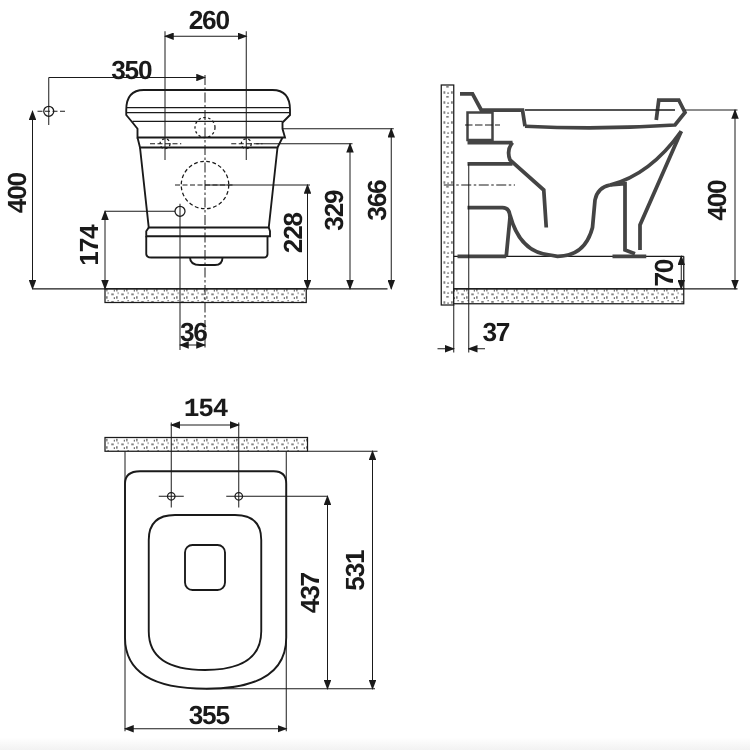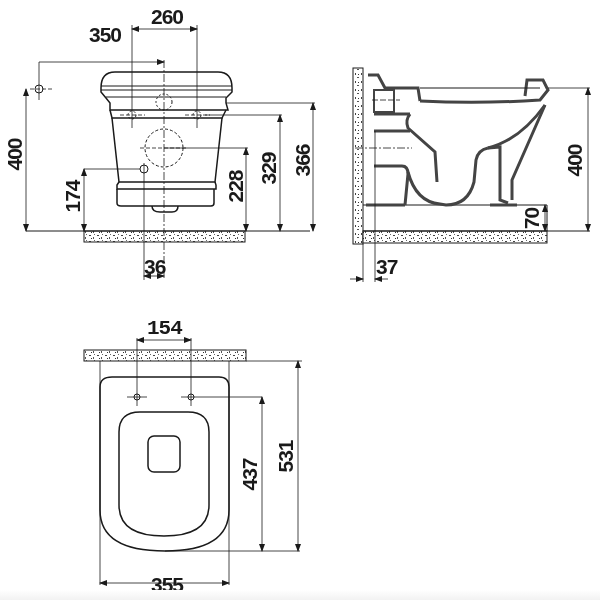--- a/index.html
+++ b/index.html
@@ -166,30 +166,30 @@
 
     <line x1="262" y1="397" x2="262" y2="551" marker-start="url(#arrs)" marker-end="url(#arr)" stroke-width="0.8"></line>
 
     <line x1="298" y1="361" x2="298" y2="551" marker-start="url(#arrs)" marker-end="url(#arr)" stroke-width="0.8"></line>
 
     <line x1="100" y1="583" x2="229" y2="583" marker-start="url(#arrs)" marker-end="url(#arr)" stroke-width="0.8"></line>
   </g>
 </svg>
 
 <div class="dimlabel" style="left:151px; top:6px;">260</div>
-<div class="dimlabel" style="left:89px; top:24px;">350</div>
+<div class="dimlabel" style="left:89px; top:46px;">350</div>
 <div class="dimlabel rot" style="left:-2px; top:144px;">400</div>
 <div class="dimlabel rot" style="left:56px; top:186px;">174</div>
 <div class="dimlabel" style="left:144px; top:256px;">36</div>
 <div class="dimlabel rot" style="left:219px; top:176px;">228</div>
 <div class="dimlabel rot" style="left:252px; top:158px;">329</div>
 <div class="dimlabel rot" style="left:286px; top:150px;">366</div>
 
 <div class="dimlabel rot" style="left:558px; top:150px;">400</div>
 <div class="dimlabel rot" style="left:521px; top:208px;">70</div>
-<div class="dimlabel" style="left:376px; top:256px;">37</div>
+<div class="dimlabel" style="left:386px; top:256px;">37</div>
 
 <div class="dimlabel" style="left:147px; top:318px;font-family:Liberation Mono, monospace;">154</div>
 <div class="dimlabel rot" style="left:233px; top:464px;">437</div>
 <div class="dimlabel rot" style="left:269px; top:446px;">531</div>
-<div class="dimlabel" style="left:151px; top:574px;">355</div>
+<div class="dimlabel" style="left:151px; top:562px;">355</div>
 
 <div class="bottom-bar"></div>
 
 </body></html>

